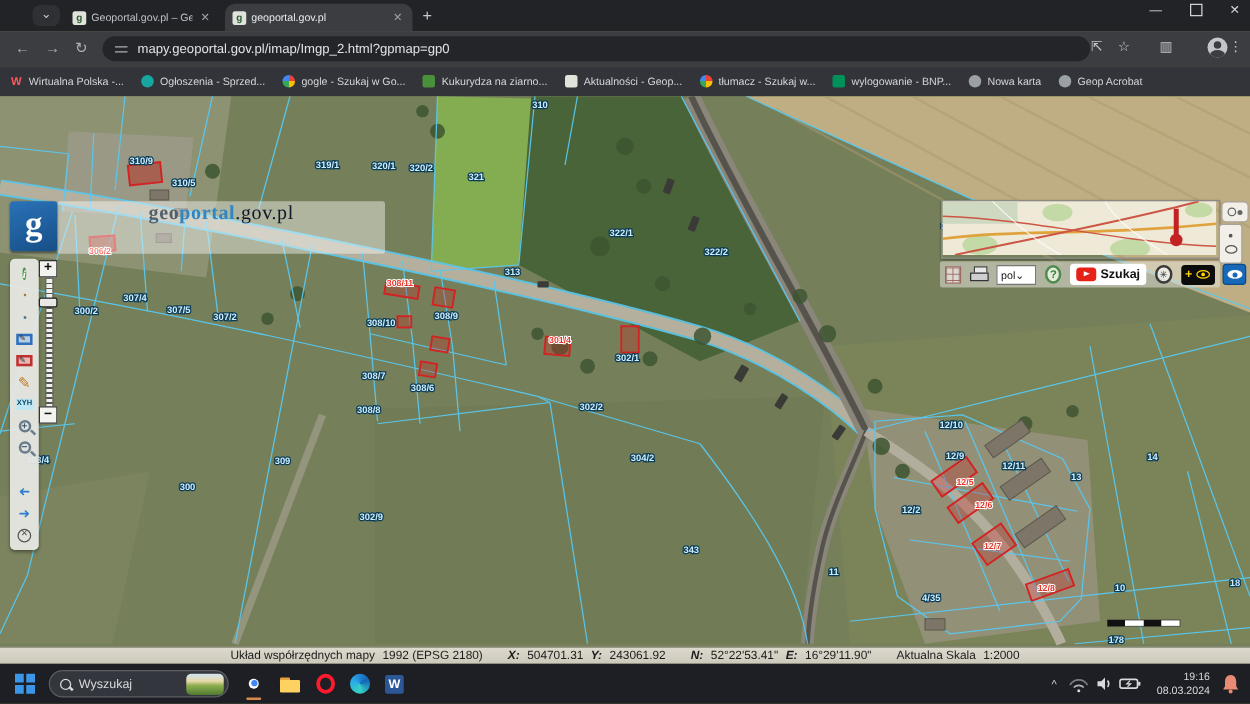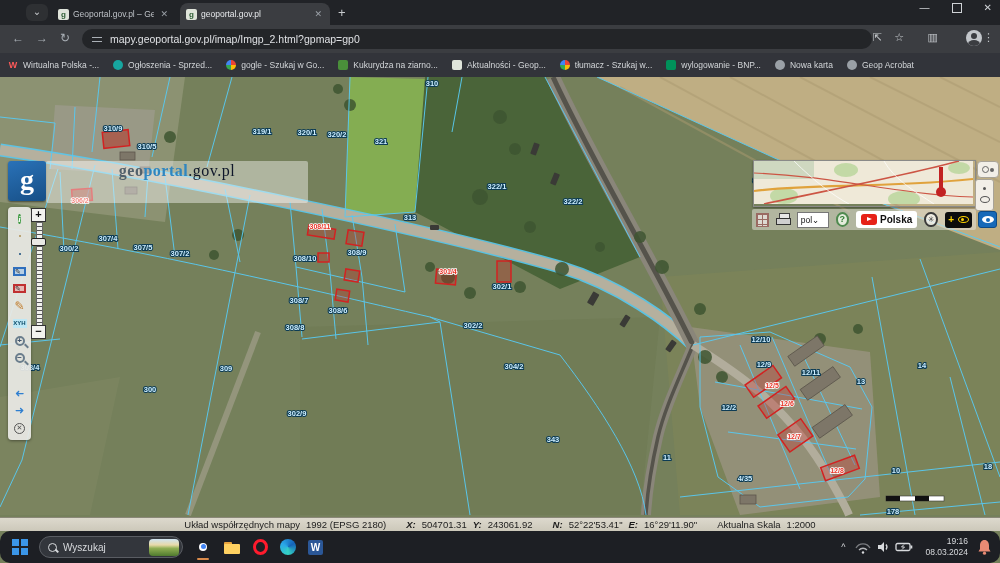--- a/index.html
+++ b/index.html
@@ -94,21 +94,21 @@
   #keychip i{width:5px;height:5px;border:1.5px solid #666;border-radius:50%;display:block;}
   #keychip b{width:4px;height:4px;background:#666;border-radius:50%;display:block;}
   #eyepanel{position:absolute;left:975px;top:102px;width:17px;height:30px;background:#f2efe8;border:1px solid #a8a398;border-radius:3px;display:flex;flex-direction:column;align-items:center;justify-content:space-evenly;}
   #eyepanel .dot{width:3px;height:3px;background:#555;border-radius:50%;}
   #eyepanel .mini-eye{width:8px;height:5px;border:1px solid #555;border-radius:50%;}
   
   #statusbar{position:absolute;left:0;top:517px;width:1000px;height:14px;background:linear-gradient(#ddd9cd,#ccc8ba);border-top:1px solid #8a8878;box-sizing:border-box;font-size:9.5px;color:#1c1c1c;display:flex;align-items:center;justify-content:center;gap:6px;white-space:nowrap;}
   #statusbar b{font-weight:normal;}
   #statusbar .lab{font-weight:bold;font-style:italic;}
   
-  #taskbar{position:absolute;left:0;top:531px;width:1000px;height:32px;background:#1d1f24;display:flex;align-items:center;border-radius:10px;}
+  #taskbar{position:absolute;left:0;top:531px;width:1000px;height:32px;background:#1d1f24;display:flex;align-items:center;}
   #startbtn{margin-left:12px;width:16px;height:16px;display:grid;grid-template-columns:7px 7px;grid-template-rows:7px 7px;gap:2px;}
   #startbtn i{background:#3b96e8;display:block;}
   #searchpill{margin-left:11px;width:144px;height:22px;background:#33363c;border:1px solid #5a5d63;border-radius:11px;display:flex;align-items:center;padding:0 3px 0 8px;box-sizing:border-box;gap:6px;}
   #searchpill .mag{width:9px;height:9px;border:1.5px solid #d8dadd;border-radius:50%;position:relative;box-sizing:border-box;flex:0 0 auto;}
   #searchpill .mag::after{content:"";position:absolute;left:6px;top:6px;width:4px;height:1.5px;background:#d8dadd;transform:rotate(45deg);}
   #searchpill .stxt{color:#d8dadd;font-size:10px;flex:1;}
   #searchpill .sthumb{width:30px;height:17px;border-radius:4px;background:linear-gradient(180deg,#cfe3f0 0%,#e8d9a8 35%,#8fae52 55%,#4f7a2e 100%);flex:0 0 auto;}
   .appic{margin-left:12px;width:17px;height:17px;position:relative;}
   #chromeic .ball{width:16px;height:16px;border-radius:50%;background:conic-gradient(from -30deg,#ea4335 0 120deg,#34a853 0 240deg,#fbbc05 0 360deg);position:relative;}
   #chromeic .ball::before{content:"";position:absolute;left:4px;top:4px;width:8px;height:8px;background:#fff;border-radius:50%;}
@@ -482,21 +482,21 @@
     <div id="maptoolsrow">
       <span id="legendic"></span>
       <span id="printic"></span>
       <span id="langsel">
         <span>pol</span>
           <span>⌄</span>
       </span>
       <span id="helpic">?</span>
       <span id="ytchip">
         <span id="ytplay"></span>
-        <span class="yttxt">Polska</span>
+        <span class="yttxt">Szukaj</span>
       </span>
       <span id="wcagic">✳</span>
       <span id="contrastpill">
         <span class="plus">+</span>
         <span class="eyeshape"></span>
       </span>
     </div>
     <div id="keychip">
         <i></i>
         <b></b>

